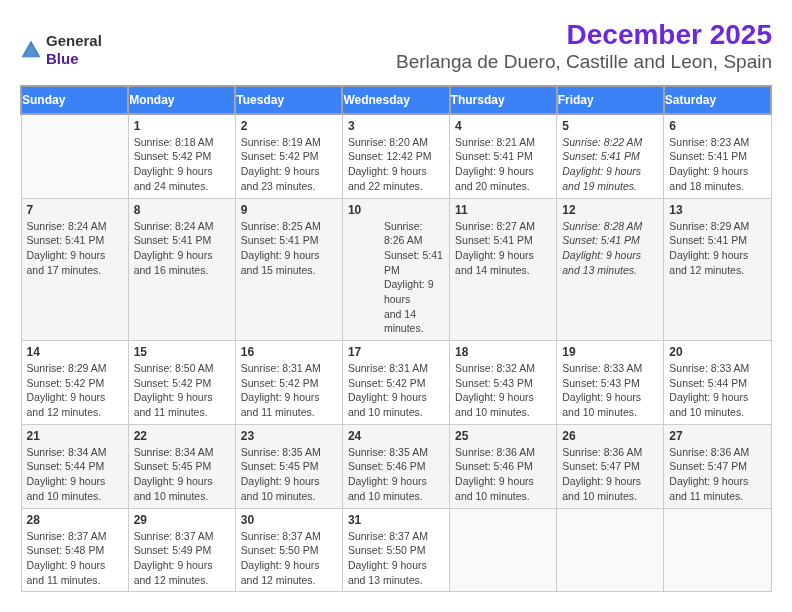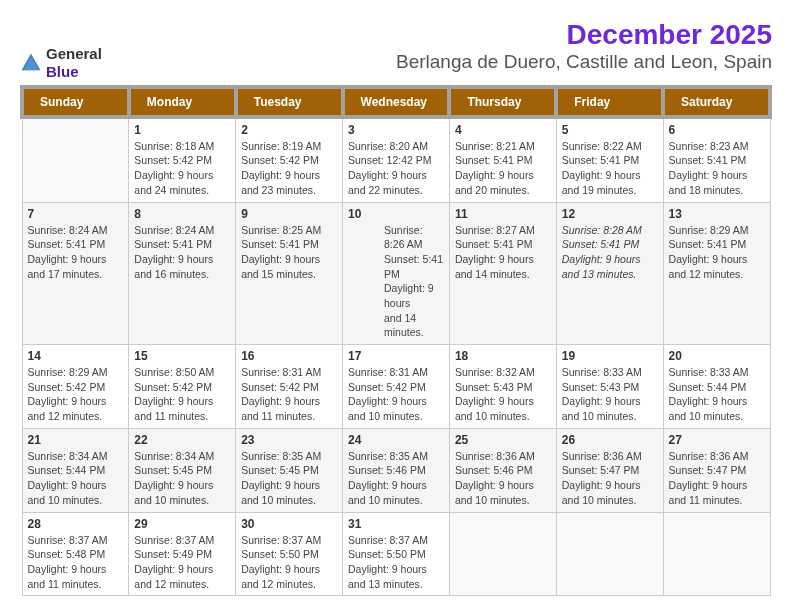--- a/index.html
+++ b/index.html
@@ -5,21 +5,21 @@
     * { box-sizing: border-box; margin: 0; padding: 0; }
     body {
       font-family: Arial, sans-serif;
       background: #fff;
       width: 792px;
       min-height: 612px;
       padding: 20px;
     }
     .header-logo {
       display: flex;
-      align-items: flex-end;
+      align-items: center;
       justify-content: space-between;
       margin-bottom: 4px;
     }
     .logo {
       display: flex;
       align-items: center;
       gap: 4px;
     }
     .logo-text-general {
       font-size: 15px;
@@ -48,27 +48,27 @@
       font-size: 19px;
       color: #555;
       margin-bottom: 8px;
     }
     table {
       width: 100%;
       border-collapse: collapse;
       font-size: 11px;
     }
     thead tr th {
-      background: #a16207;
+      background: #3b82f6;
       color: #fff;
-      padding: 6px 16px;
+      padding: 6px 0;
       text-align: left;
       font-size: 12px;
       font-weight: bold;
-      border: 4px solid #a3a3a3;
+      border: 2px solid #a3a3a3;
     }
     tbody tr td {
       border: 1px solid #ccc;
       vertical-align: top;
       padding: 4px 5px;
       min-height: 80px;
       width: calc(100% / 7);
     }
     tbody tr:nth-child(even) {
       background: #f5f5f5;
@@ -151,21 +151,21 @@
           </td>
           <td>
             <span class="day-number">4</span>
             <div class="day-info" style="white-space: pre-line;">Sunrise: 8:21 AM
 Sunset: 5:41 PM
 Daylight: 9 hours
 and 20 minutes.</div>
           </td>
           <td>
             <span class="day-number">5</span>
-            <div class="day-info" style="white-space: pre-line;">Sunrise: 8:22 AM
+            <div class="day-info" style="white-space: pre-line; font-style: italic;">Sunrise: 8:22 AM
 Sunset: 5:41 PM
 Daylight: 9 hours
 and 19 minutes.</div>
           </td>
           <td>
             <span class="day-number">6</span>
             <div class="day-info" style="white-space: pre-line;">Sunrise: 8:23 AM
 Sunset: 5:41 PM
 Daylight: 9 hours
 and 18 minutes.</div>

